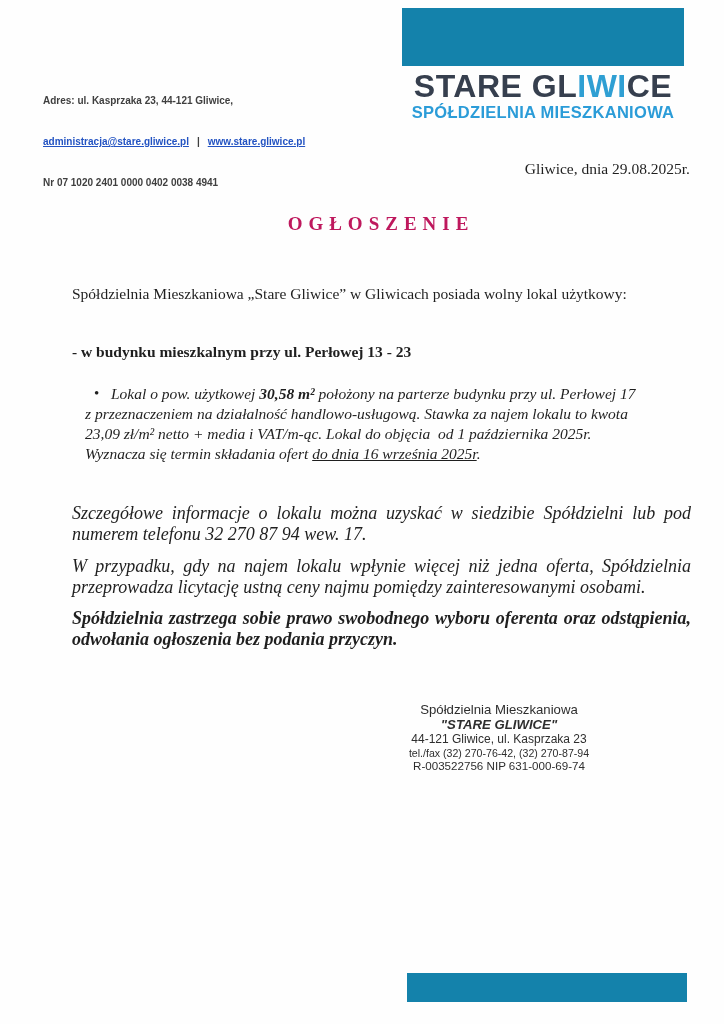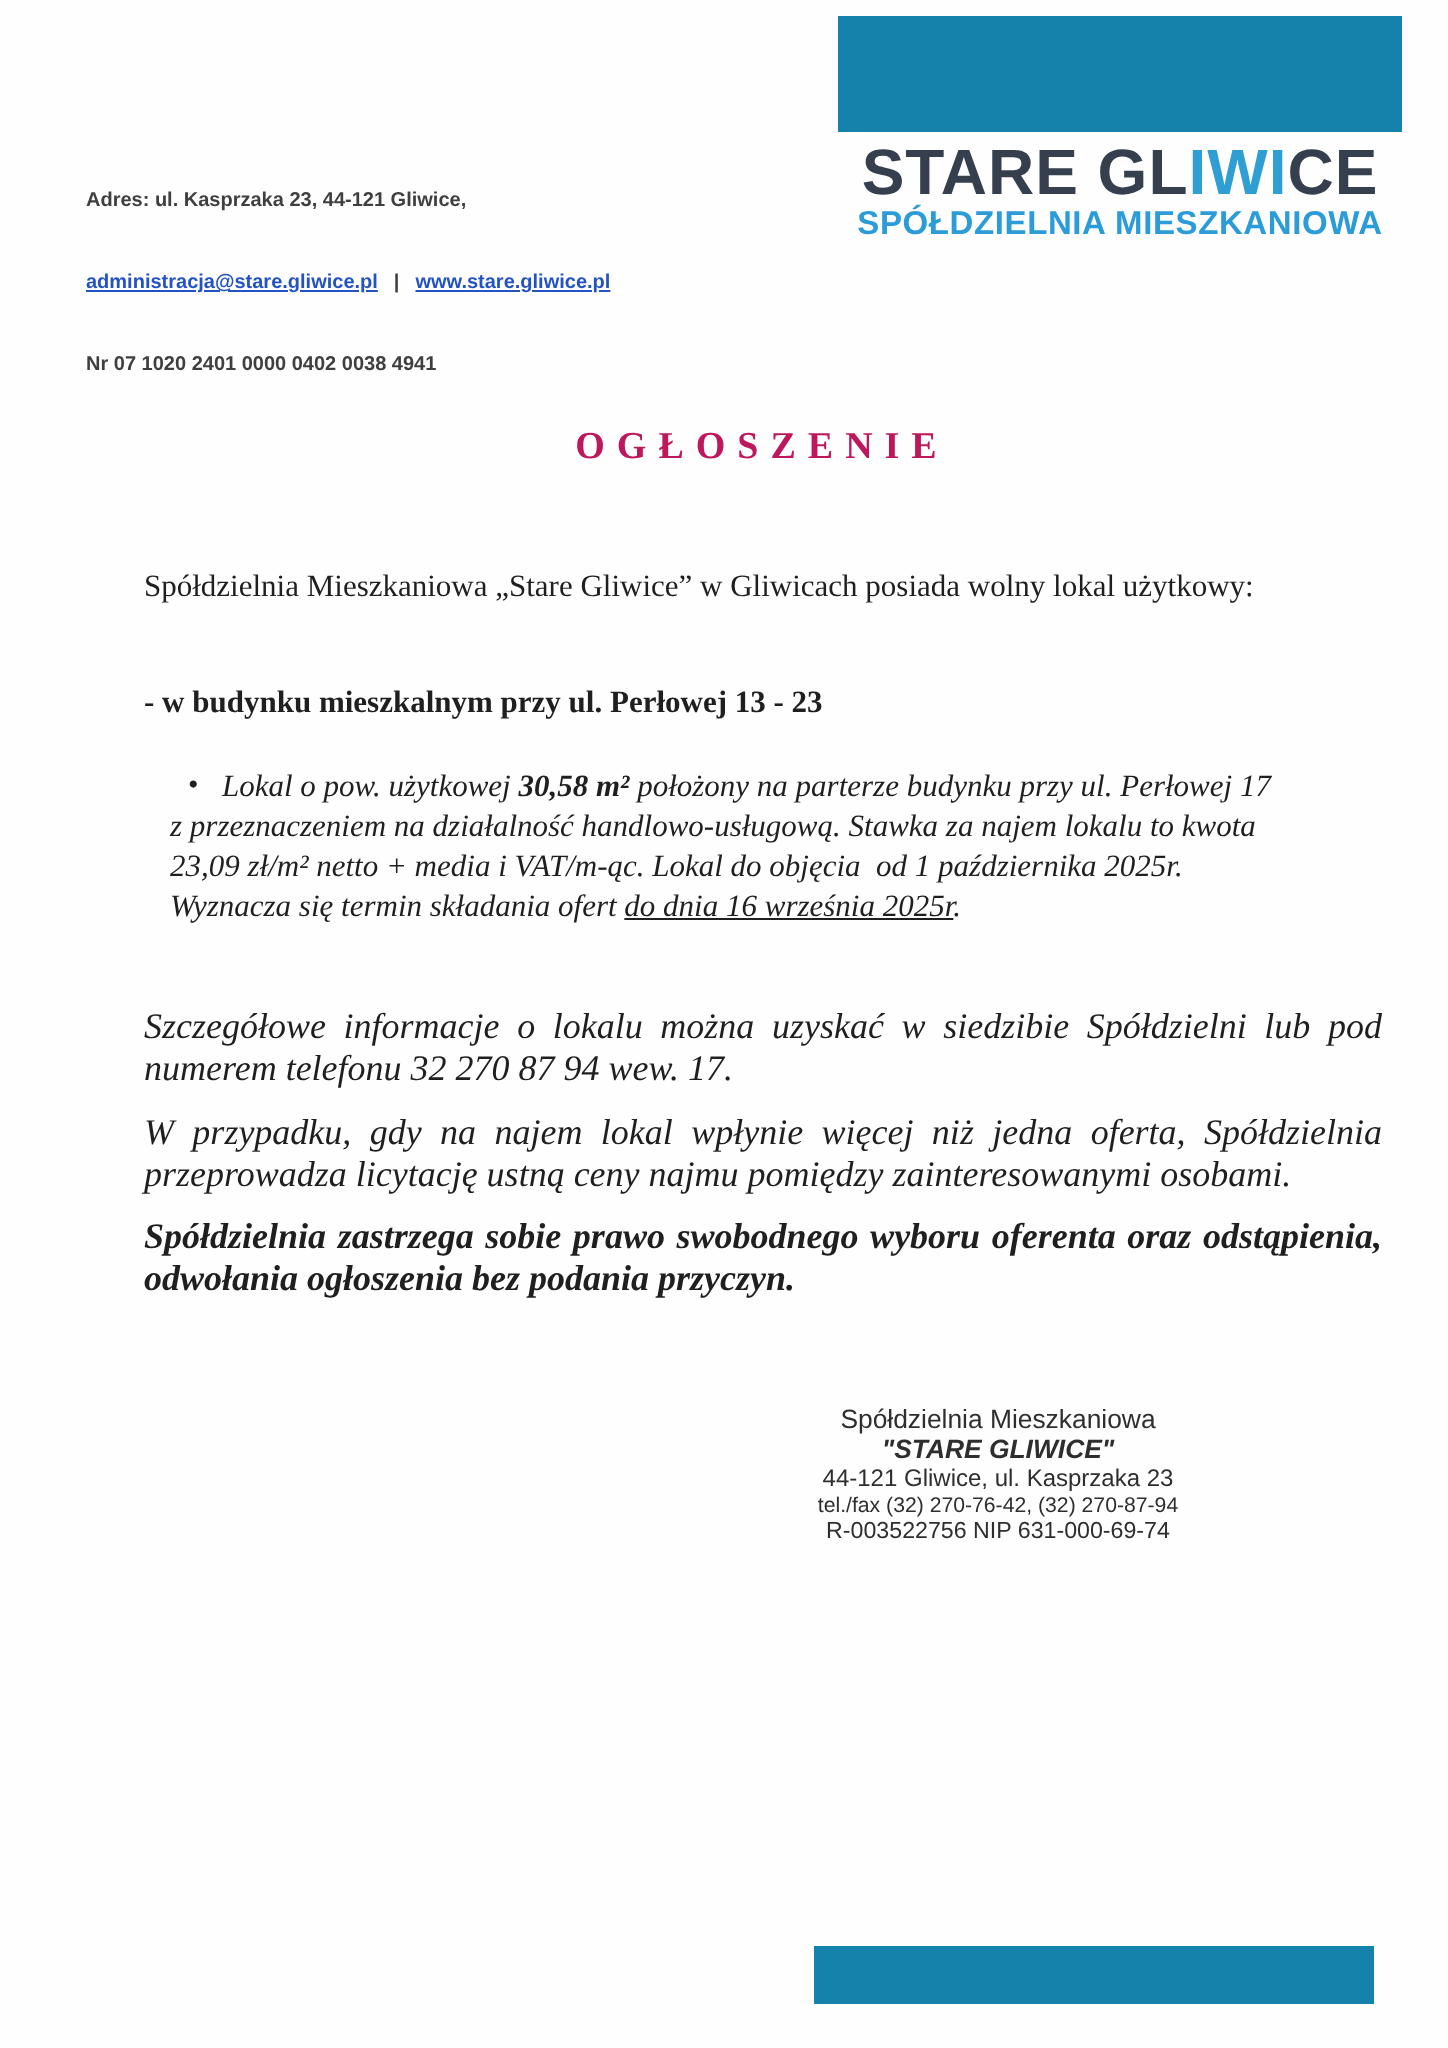--- a/index.html
+++ b/index.html
@@ -28,21 +28,21 @@
   }
   .lh-link {
     color: #2353c2;
     text-decoration: underline;
     cursor: pointer;
     text-align: right;
   }
   .lh-sep { color: #3f3f3f; padding: 0 8px; }
 
   
-  .logo { position: absolute; left: 419px; top: 8px; width: 282px; text-align: center; }
+  .logo { position: absolute; left: 402px; top: 8px; width: 282px; text-align: center; }
   .logo-bar { width: 282px; height: 58px; background: #1482ab; }
   .logo-name {
     margin-top: 4px;
     font-family: "Liberation Sans", "DejaVu Sans", sans-serif;
     font-size: 32px;
     font-weight: bold;
     letter-spacing: 0.5px;
     color: #363f4e;
     line-height: 32px;
     white-space: nowrap;
@@ -168,35 +168,36 @@
     <div class="lh-line"><span class="lh-link">administracja@stare.gliwice.pl</span><span class="lh-sep">|</span><span class="lh-link">www.stare.gliwice.pl</span></div>
     <div class="lh-line">Nr 07 1020 2401 0000 0402 0038 4941</div>
   </div>
 
   <div class="logo">
     <div class="logo-bar"></div>
     <div class="logo-name"><span>STARE GL</span><span class="logo-blue">IWI</span><span>CE</span></div>
     <div class="logo-sub">SPÓŁDZIELNIA MIESZKANIOWA</div>
   </div>
 
+  <div class="date-line">Gliwice, dnia 29.08.2025r.</div>
 
   <div class="doc-title">OGŁOSZENIE</div>
 
   <p class="intro">Spółdzielnia Mieszkaniowa „Stare Gliwice” w Gliwicach posiada wolny lokal użytkowy:</p>
 
   <p class="building">- w budynku mieszkalnym przy ul. Perłowej 13 - 23</p>
 
   <div class="bullet-para"><span class="bullet-marker">•</span><span>Lokal o pow. użytkowej </span><span class="b">30,58 m²</span><span> położony na parterze budynku przy ul. Perłowej 17
 z przeznaczeniem na działalność handlowo-usługową. Stawka za najem lokalu to kwota
 23,09 zł/m² netto + media i VAT/m-ąc. Lokal do objęcia  od 1 października 2025r.
 Wyznacza się termin składania ofert </span><span class="u">do dnia 16 września 2025r</span><span>.</span></div>
 
   <p class="ital p-info">Szczegółowe informacje o lokalu można uzyskać w siedzibie Spółdzielni lub pod numerem telefonu 32 270 87 94 wew. 17.</p>
 
-  <p class="ital p-auction">W przypadku, gdy na najem lokal wpłynie więcej niż jedna oferta, Spółdzielnia przeprowadza licytację ustną ceny najmu pomiędzy zainteresowanymi osobami.</p>
+  <p class="ital p-auction">W przypadku, gdy na najem lokalu wpłynie więcej niż jedna oferta, Spółdzielnia przeprowadza licytację ustną ceny najmu pomiędzy zainteresowanymi osobami.</p>
 
   <p class="ital p-reserve">Spółdzielnia zastrzega sobie prawo swobodnego wyboru oferenta oraz odstąpienia, odwołania ogłoszenia bez podania przyczyn.</p>
 
   <div class="stamp">
     <div class="stamp-l1">Spółdzielnia Mieszkaniowa</div>
     <div class="stamp-l2">"STARE GLIWICE"</div>
     <div class="stamp-l3">44-121 Gliwice, ul. Kasprzaka 23</div>
     <div class="stamp-l4">tel./fax (32) 270-76-42, (32) 270-87-94</div>
     <div class="stamp-l5">R-003522756  NIP 631-000-69-74</div>
   </div>

